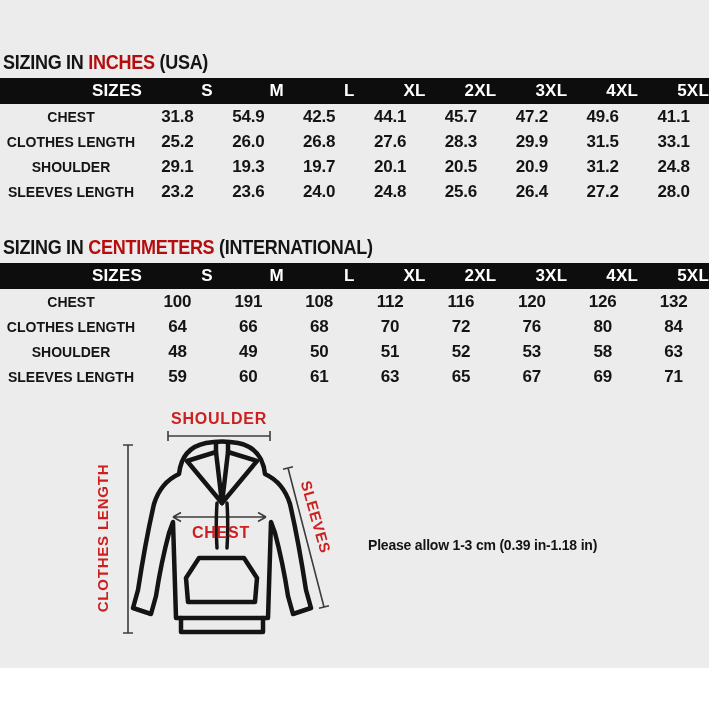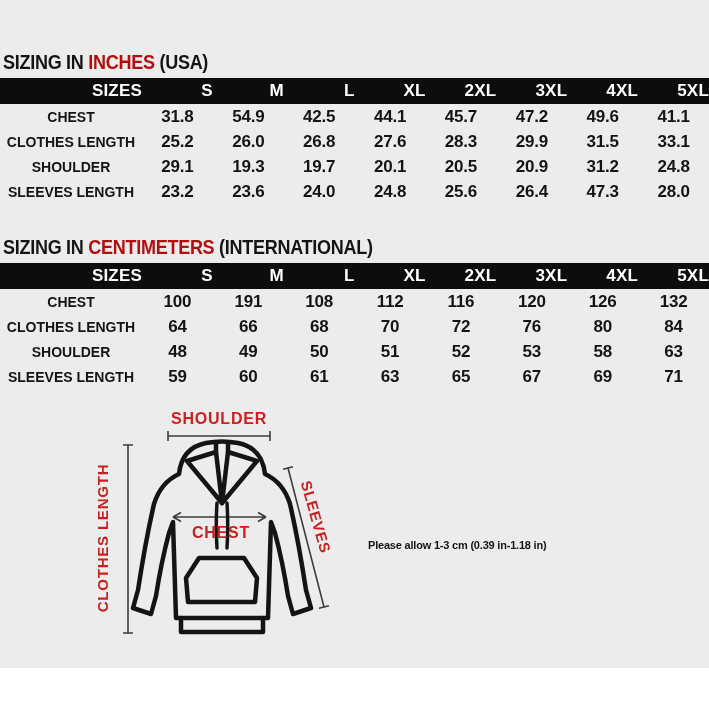--- a/index.html
+++ b/index.html
@@ -52,21 +52,21 @@
     transform:translate(-50%,-50%);
   }
   #label-shoulder       { left:219px; top:419px; font-size:16px; }
   #label-clothes-length { left:102px; top:538px; font-size:15px; transform:translate(-50%,-50%) rotate(-90deg); }
   #label-sleeves        { left:316px; top:517px; font-size:15px; transform:translate(-50%,-50%) rotate(74deg); }
   #label-chest          { left:221px; top:533px; font-size:16px; }
 
   
   .note {
     position:absolute; left:368px; top:534px;
-    font-size:11px; font-weight:bold; color:var(--ink);
+    font-size:14px; font-weight:bold; color:var(--ink);
     line-height:23px; letter-spacing:-0.2px;
   }
 </style>
 </head>
 <body>
 
 <div class="page">
 
   <div class="section-title" id="title-inches">
     <span>SIZING IN </span><span class="hl">INCHES</span><span> (USA)</span>
@@ -121,21 +121,21 @@
           <td>24.8</td>
         </tr>
         <tr>
           <td class="label-col row-label">SLEEVES LENGTH</td>
           <td>23.2</td>
           <td>23.6</td>
           <td>24.0</td>
           <td>24.8</td>
           <td>25.6</td>
           <td>26.4</td>
-          <td>47.3</td>
+          <td>27.2</td>
           <td>28.0</td>
         </tr>
       </tbody>
     </table>
 
   <div class="section-title" id="title-cm">
     <span>SIZING IN </span><span class="hl">CENTIMETERS</span><span> (INTERNATIONAL)</span>
   </div>
 
   <table class="size-table" id="table-cm">

